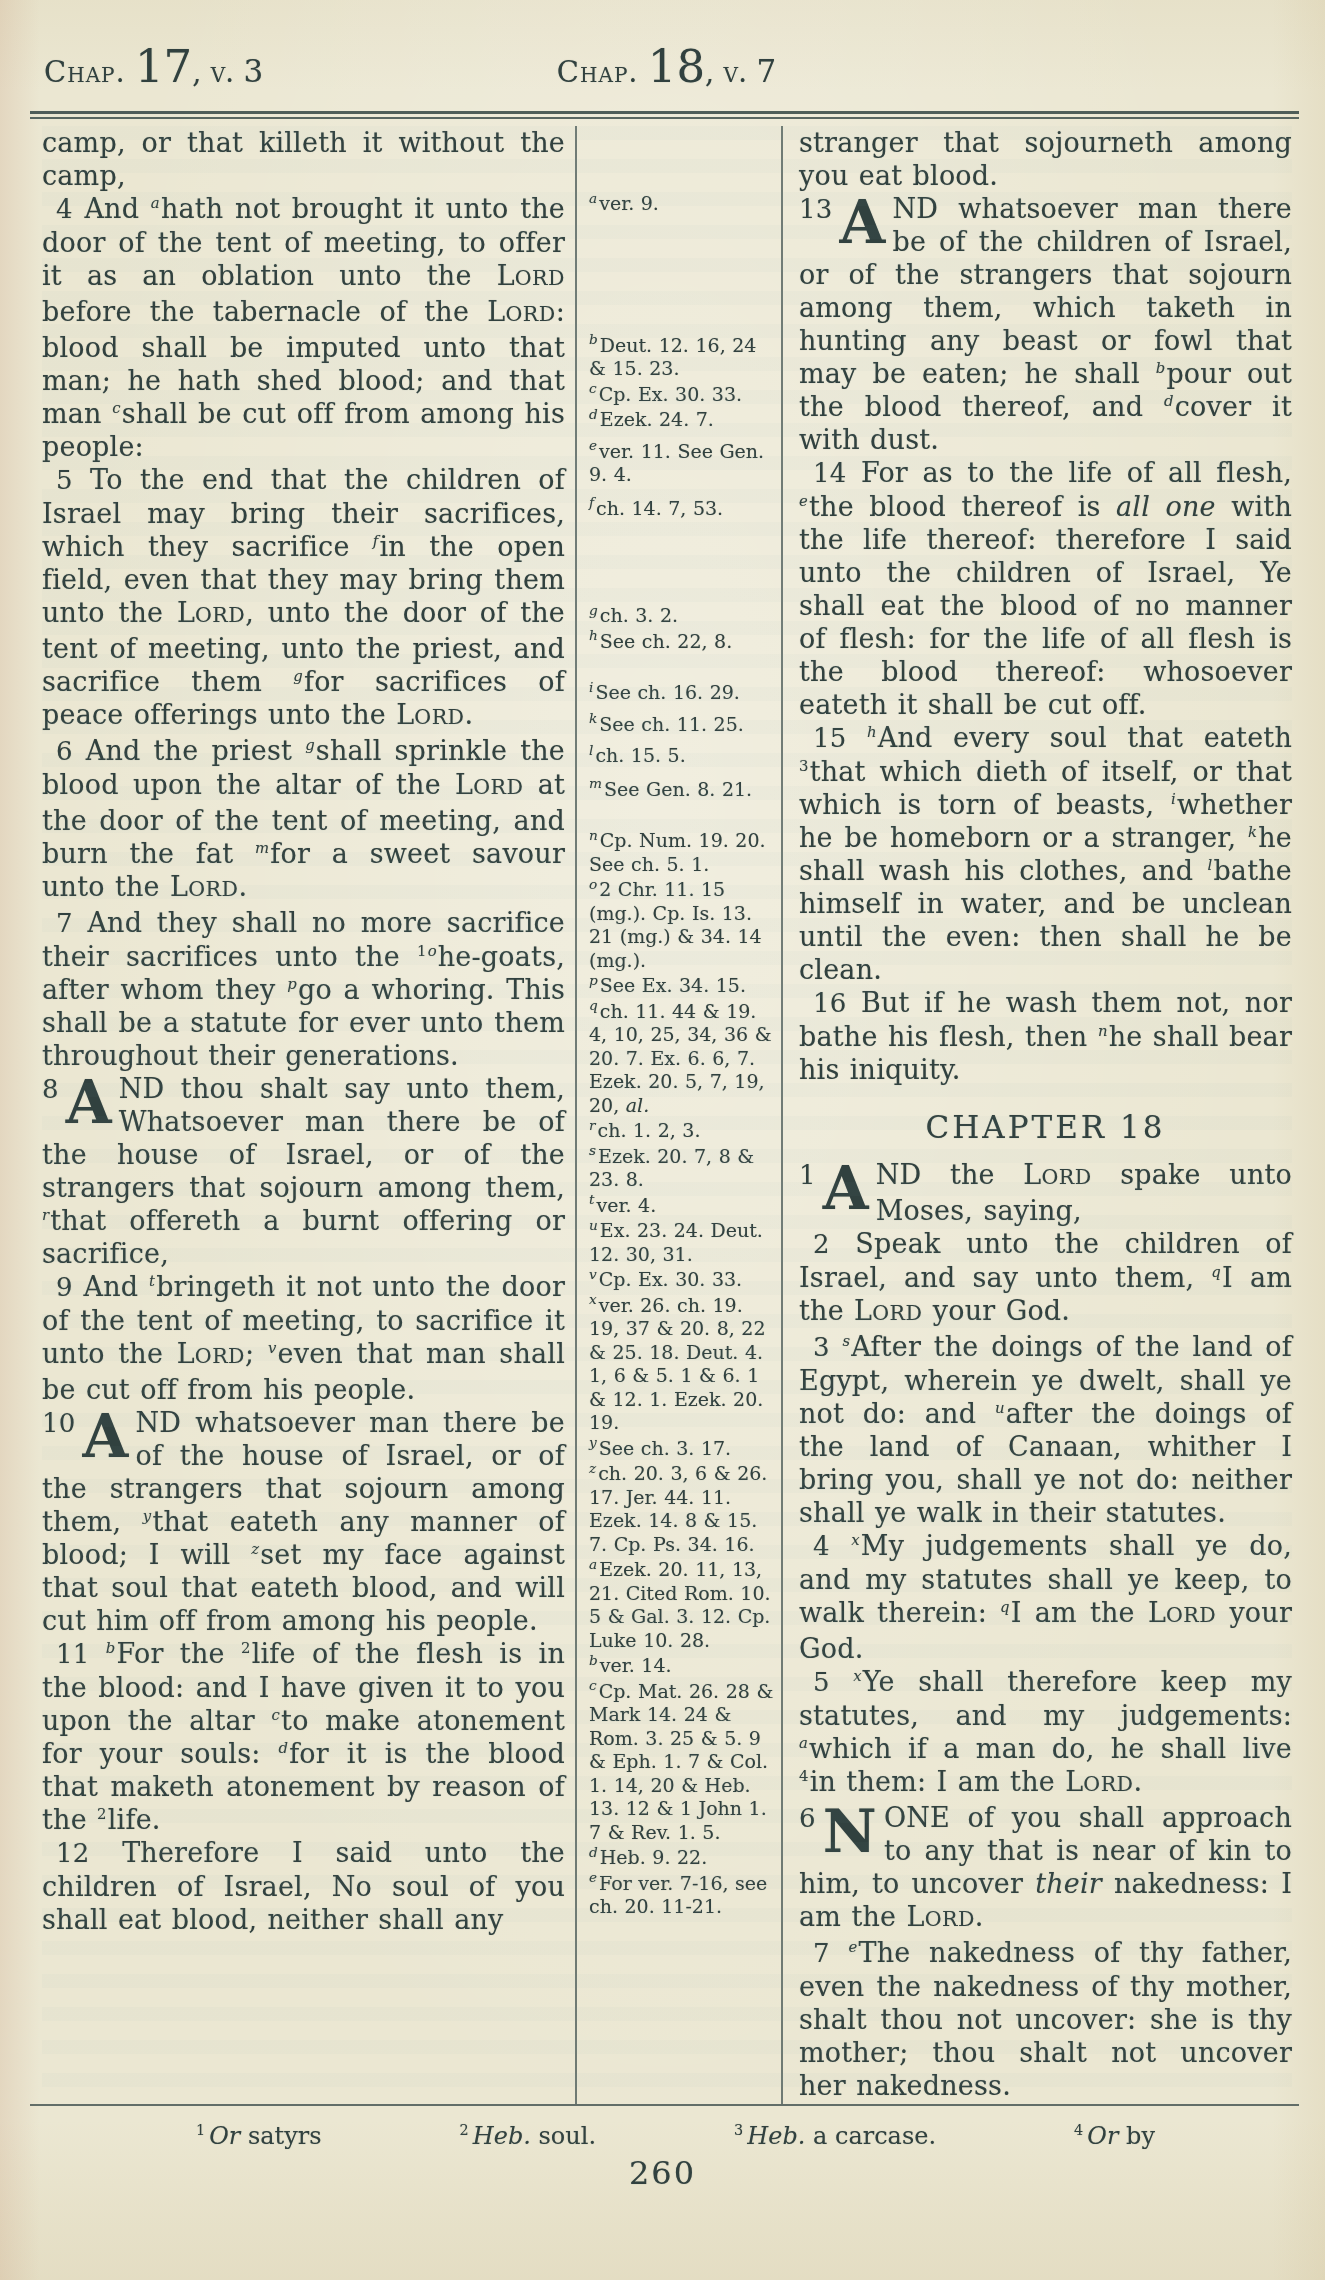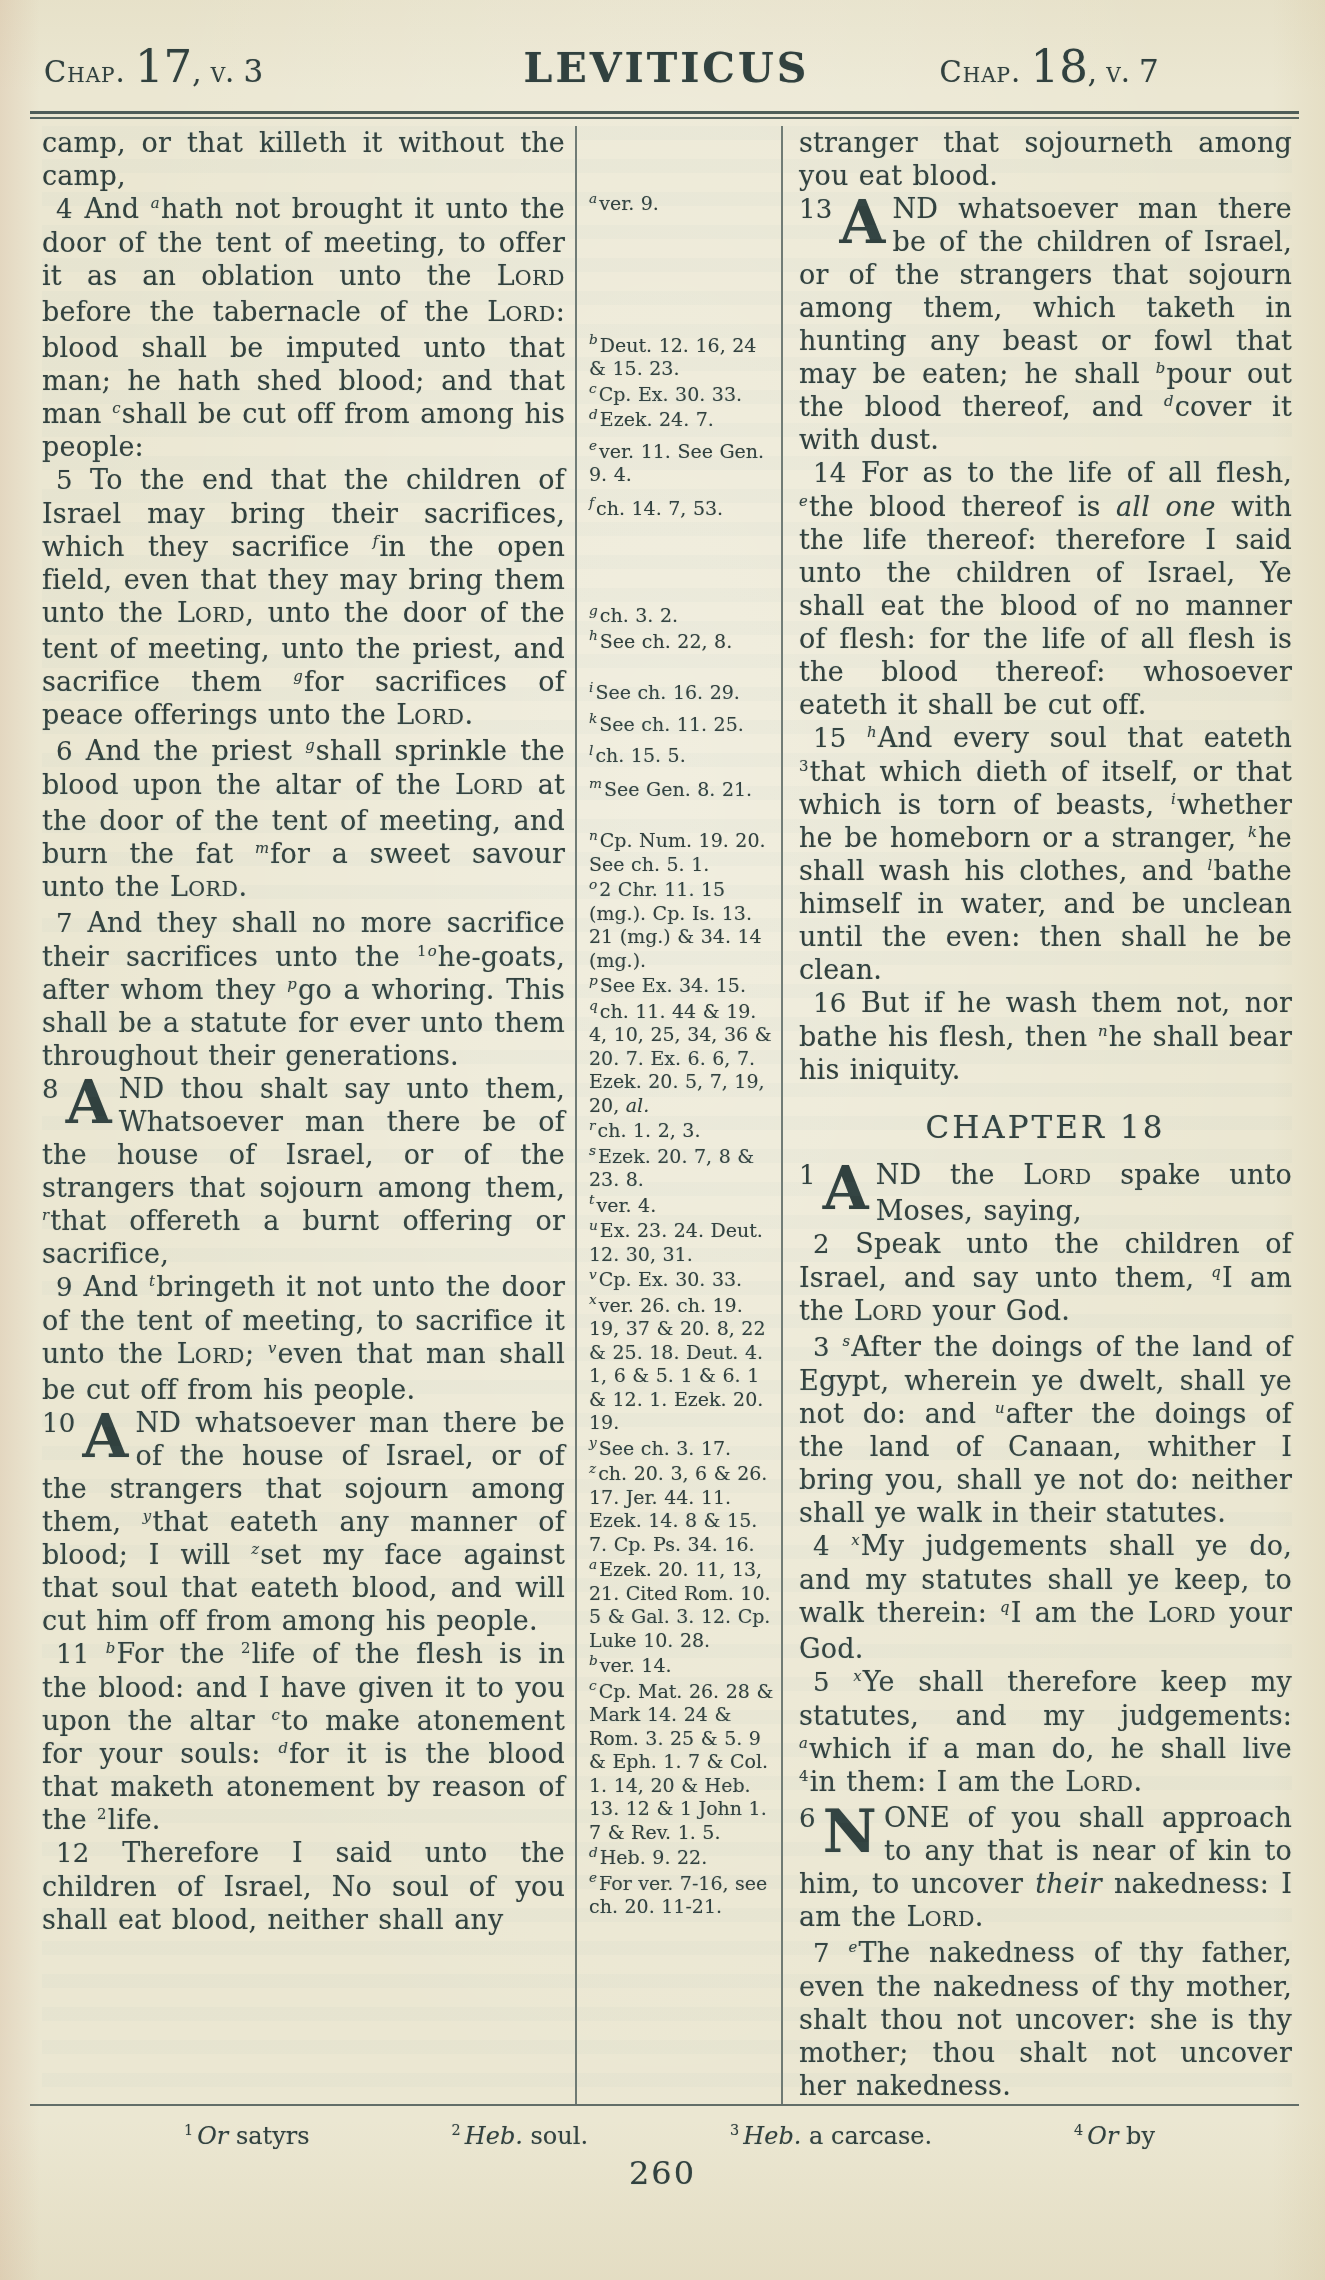--- a/index.html
+++ b/index.html
@@ -73,39 +73,38 @@
 
   .chapter-heading{
     text-align:center; font-size:31px; letter-spacing:3px;
     margin:24px 0 14px; line-height:34px;
   }
 
   .ref-entry{ font-size:19px; line-height:23.5px; text-align:left; word-spacing:0.5px; }
   .ref-entry sup{ font-size:0.72em; font-style:italic; vertical-align:super; line-height:0; margin-right:2px; }
 
   .footnotes{
-    position:absolute; top:2122px; left:184px; right:170px;
+    position:absolute; top:2122px; left:196px; right:170px;
     display:flex; justify-content:space-between; font-size:24px;
   }
   .footnote sup{ font-size:0.6em; vertical-align:super; margin-right:4px; }
   .page-number{ position:absolute; top:2154px; left:0; right:0; text-align:center; font-size:32px; letter-spacing:2px; }
 </style>
 </head>
 <body>
 
 <div class="page ink">
 
   <div class="running-head">
     <div class="head-side left">
       <span class="hc">Chap.</span>
       <span class="hnum">17</span><span>,</span>
       <span class="hv">v.</span>
       <span class="hvnum">3</span>
     </div>
-    <div class="book-title">LEVITICUS</div>
     <div class="head-side right">
       <span class="hc">Chap.</span>
       <span class="hnum">18</span><span>,</span>
       <span class="hv">v.</span>
       <span class="hvnum">7</span>
     </div>
   </div>
 
   <div class="rule-double"></div>
 

